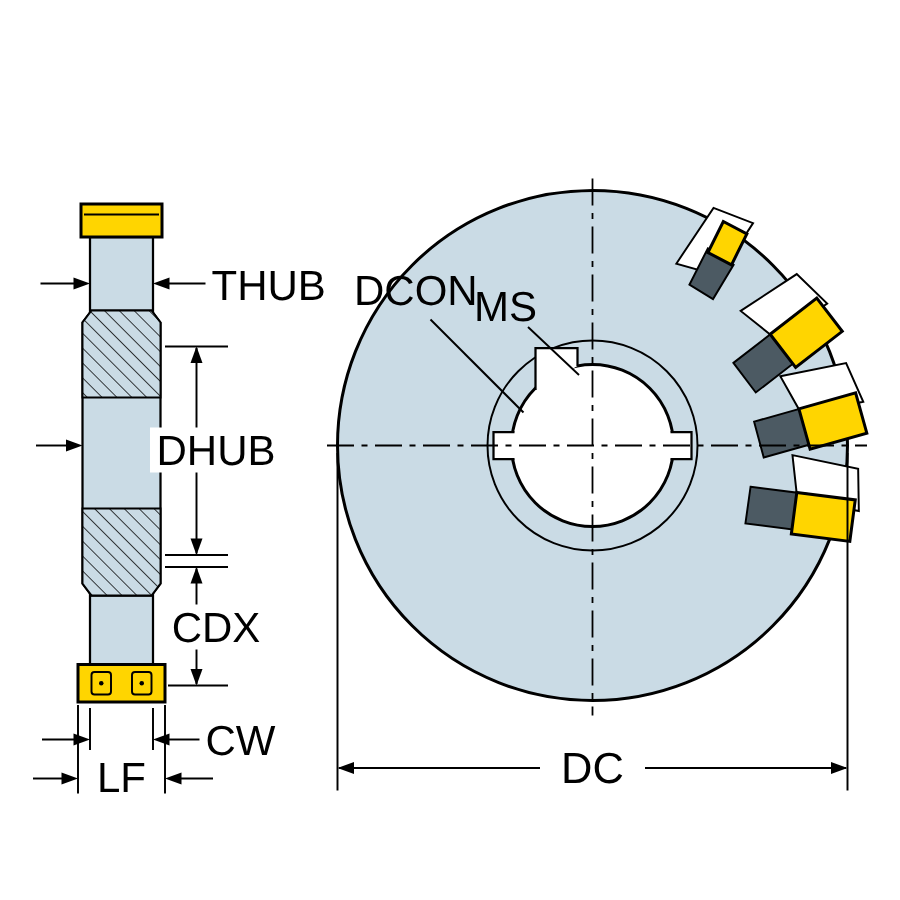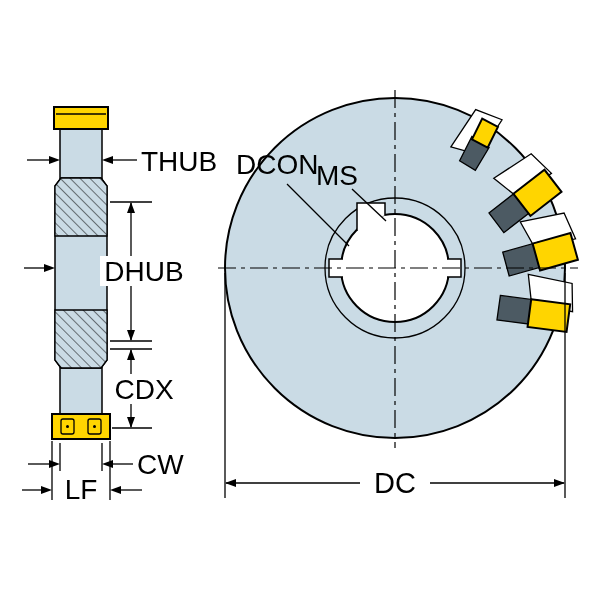--- a/index.html
+++ b/index.html
@@ -1,16 +1,16 @@
 <!DOCTYPE html>
 <html style="--bg: #ffffff; --line: #000000; --body: #cadbe5; --insert: #ffd500; --pocket: #4c5a63;"><head>
 <meta charset="utf-8">
 <style>
   html,body{margin:0;padding:0;background:var(--bg,#ffffff);}
-  .stage{width:600px;height:509px;position:relative;background:var(--bg,#ffffff);}
+  .stage{width:600px;height:509px;position:relative;background:var(--bg,#ffffff);margin-top:29px;}
   svg{display:block;}
   text{font-family:"Liberation Sans",sans-serif;fill:var(--line,#000);font-size:28px;}
   .t-mid{text-anchor:middle;}
   .t-lg{font-size:29px;}
   .f-body{fill:var(--body,#cadbe5);}
   .f-insert{fill:var(--insert,#ffd500);}
   .f-pocket{fill:var(--pocket,#4c5a63);}
   .f-white{fill:var(--bg,#ffffff);}
   .f-line{fill:var(--line,#000);}
   .nofill{fill:none;}

